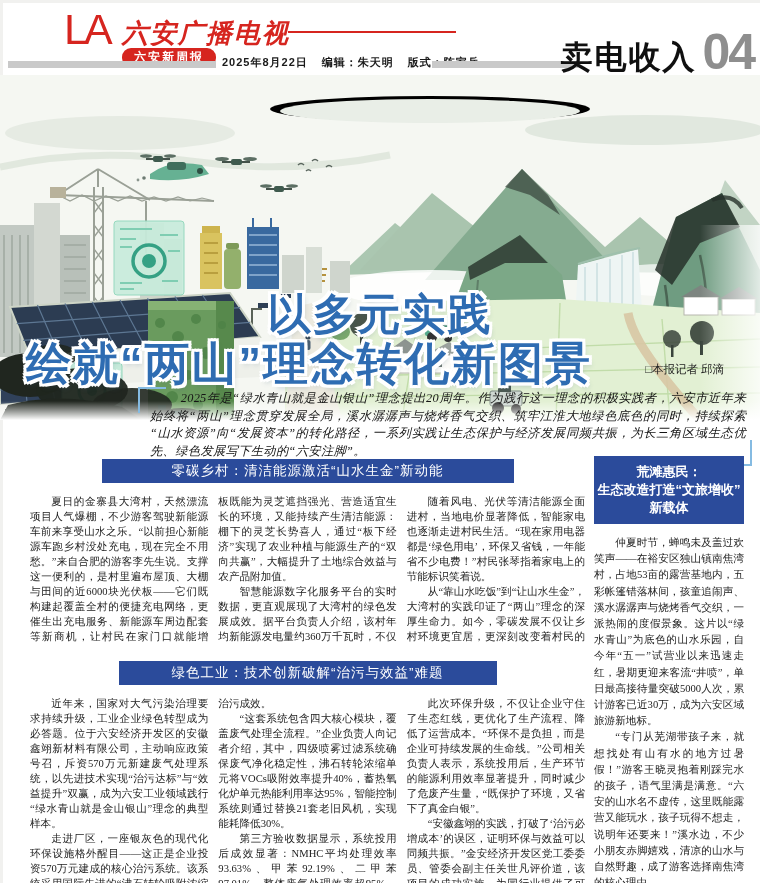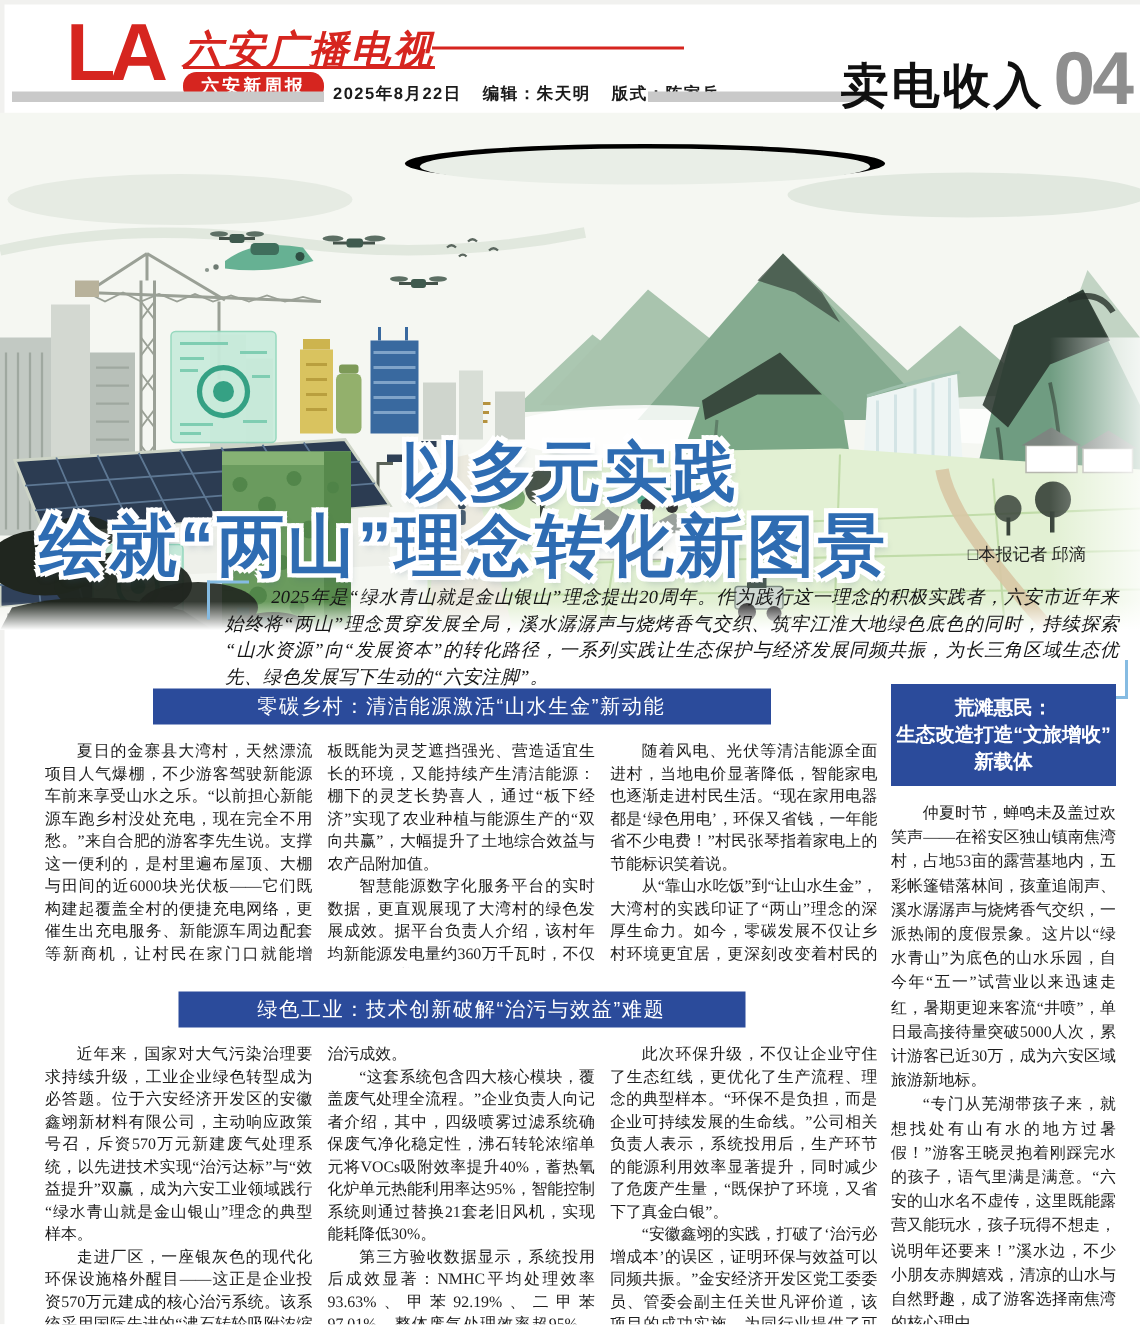--- a/index.html
+++ b/index.html
@@ -1,24 +1,24 @@
 <!DOCTYPE html>
 <html lang="zh"><head>
 <meta charset="utf-8">
 <style>
   html,body{margin:0;padding:0;background:#fff;}
   .page{position:relative;width:760px;height:883px;overflow:hidden;background:#fff;
         font-family:"Liberation Serif","DejaVu Serif",serif;color:#1f1f1f;}
   .sans{font-family:"Liberation Sans","DejaVu Sans",sans-serif;}
 
   
-  .logo-mono{position:absolute;left:44px;top:8px;font-family:"Liberation Sans","DejaVu Sans",sans-serif;
-             font-weight:700;font-size:54px;line-height:1;color:#d6251f;letter-spacing:-4px;}
+  .logo-mono{position:absolute;left:64px;top:8px;font-family:"Liberation Sans","DejaVu Sans",sans-serif;
+             font-weight:400;font-size:43px;line-height:1;color:#d6251f;letter-spacing:-4px;}
   .logo-name{position:absolute;left:122px;top:16px;color:#d6251f;font-size:26px;font-weight:700;
-             font-style:italic;letter-spacing:2px;white-space:nowrap;text-decoration:underline;}
+             font-style:italic;letter-spacing:2px;white-space:nowrap;}
   .logo-rule{position:absolute;left:288px;top:31px;width:168px;height:2px;background:#d6251f;}
   .logo-badge{position:absolute;left:122px;top:48px;background:#d6251f;color:#fff;font-size:12px;
               font-weight:700;border-radius:9px;padding:1px 12px;letter-spacing:2px;}
   .dl-bar{position:absolute;top:61px;height:7px;background:#c9c9c9;}
   .dateline{position:absolute;left:222px;top:55px;font-family:"Liberation Sans","DejaVu Sans",sans-serif;
             font-size:11px;font-weight:700;color:#1a1a1a;letter-spacing:1px;white-space:nowrap;}
   .dateline span{margin-right:14px;}
   .hotspot{position:absolute;right:6px;top:32px;display:flex;align-items:flex-end;}
   .hotspot .t{font-family:"Liberation Sans","DejaVu Sans",sans-serif;font-weight:900;font-size:32px;
               color:#101010;letter-spacing:2px;line-height:1;}
@@ -379,21 +379,21 @@
         <div class="col">
           <p>近年来，国家对大气污染治理要求持续升级，工业企业绿色转型成为必答题。位于六安经济开发区的安徽鑫翊新材料有限公司，主动响应政策号召，斥资570万元新建废气处理系统，以先进技术实现“治污达标”与“效益提升”双赢，成为六安工业领域践行“绿水青山就是金山银山”理念的典型样本。</p>
           <p>走进厂区，一座银灰色的现代化环保设施格外醒目——这正是企业投资570万元建成的核心治污系统。该系统采用国际先进的“沸石转轮吸附浓缩+RTO蓄热氧化”技术，且此项技术已被生态环境部列入《国家大气污染防治技术目录》，从技术源头保障</p>
         </div>
         <div class="col">
           <p class="cont">治污成效。</p>
           <p>“这套系统包含四大核心模块，覆盖废气处理全流程。”企业负责人向记者介绍，其中，四级喷雾过滤系统确保废气净化稳定性，沸石转轮浓缩单元将VOCs吸附效率提升40%，蓄热氧化炉单元热能利用率达95%，智能控制系统则通过替换21套老旧风机，实现能耗降低30%。</p>
           <p>第三方验收数据显示，系统投用后成效显著：NMHC平均处理效率93.63%、甲苯92.19%、二甲苯97.01%，整体废气处理效率超95%，排放浓度最大值仅38.04mg/m³，远低于国家标准限值，多项环保指标达到行业领先水平。</p>
         </div>
         <div class="col">
-          <p>此次环保升级，不仅让企业守住了生态红线，更优化了生产流程、理念的典型样本。“环保不是负担，而是企业可持续发展的生命线。”公司相关负责人表示，系统投用后，生产环节的能源利用效率显著提升，同时减少了危废产生量，“既保护了环境，又省下了真金白银”。</p>
+          <p>此次环保升级，不仅让企业守住了生态红线，更优化了生产流程、降低了运营成本。“环保不是负担，而是企业可持续发展的生命线。”公司相关负责人表示，系统投用后，生产环节的能源利用效率显著提升，同时减少了危废产生量，“既保护了环境，又省下了真金白银”。</p>
           <p>“安徽鑫翊的实践，打破了‘治污必增成本’的误区，证明环保与效益可以同频共振。”金安经济开发区党工委委员、管委会副主任关世凡评价道，该项目的成功实施，为同行业提供了可复制、可推广的环保升级方案。</p>
         </div>
       </div>
     </div>
 
     <div class="sidebar">
       <div class="sb-head">
         <div>荒滩惠民：</div>
         <div>生态改造打造“文旅增收”</div>
         <div>新载体</div>

